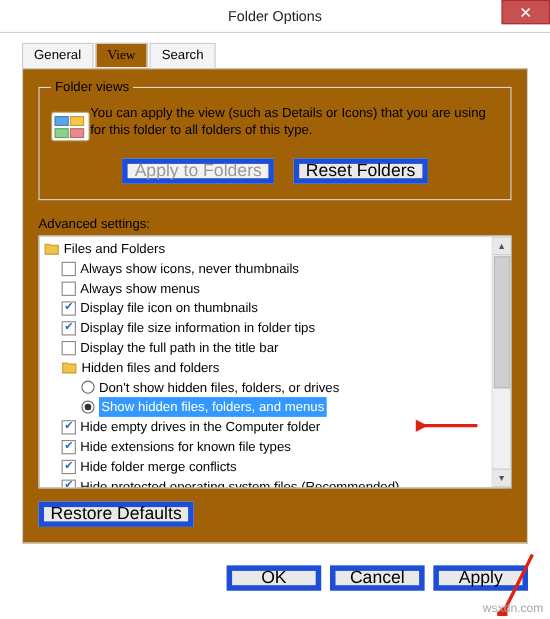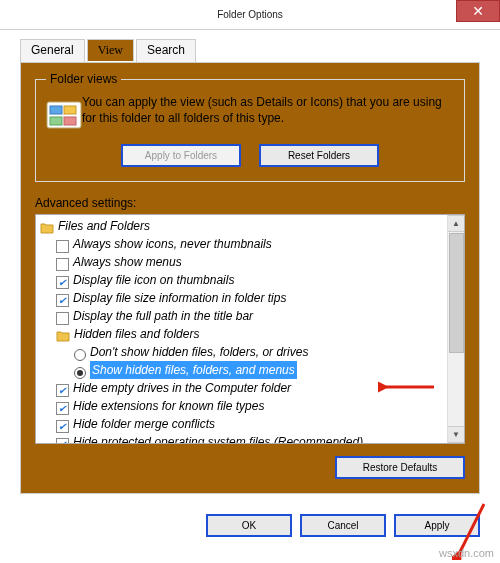--- a/index.html
+++ b/index.html
@@ -17,21 +17,21 @@
   .titlebar {
     height: 30px;
     background: #fff;
     border-bottom: 1px solid #d0d0d0;
     display: flex;
     align-items: center;
     justify-content: center;
     position: relative;
   }
   .titlebar-text {
-    font-size: 10px;
+    font-size: 13px;
     color: #222;
   }
   .close-btn {
     position: absolute;
     right: 0;
     top: 0;
     width: 44px;
     height: 22px;
     background: #c75050;
     color: #fff;
@@ -104,23 +104,23 @@
   }
   .fv-buttons {
     display: flex;
     gap: 18px;
     margin-top: 10px;
     justify-content: center;
   }
   .btn {
     min-width: 120px;
     height: 23px;
-    border: 2px solid #1d4ed8;
+    border: 5px solid #1d4ed8;
     background: #e9e9e9;
-    font-size: 10px;
+    font-size: 16px;
     cursor: pointer;
     display: inline-flex;
     align-items: center;
     justify-content: center;
   }
   .btn:disabled {
     color: #989898;
     cursor: default;
     background: #f2f2f2;
   }
@@ -164,25 +164,24 @@
   }
   .sb-thumb {
     width: 15px;
     height: 120px;
     background: #cfcfcf;
     border:1px solid #b8b8b8;
     margin-top:1px;
   }
   .tree-row {
     display: flex;
-    align-items: flex-end;
+    align-items: center;
     gap: 4px;
     padding-left: 2px;
     white-space: nowrap;
-    font-style: italic;
   }
   .tree-row.l1 { padding-left: 18px; }
   .tree-row.l2 { padding-left: 36px; }
   .folder-icon { width:14px; height:14px; flex:0 0 auto; }
   .cb {
     width:13px; height:13px;
     border:1px solid #888;
     background:#fff;
     display:flex;align-items:center;justify-content:center;
     font-size:10px;color:#1a6fd4;
@@ -192,21 +191,21 @@
     width:12px;height:12px;border:1px solid #666;border-radius:50%;
     display:flex;align-items:center;justify-content:center;flex:0 0 auto;
     background:#fff;
   }
   .radio-dot { width:6px;height:6px;background:#333;border-radius:50%; }
   .selected-label {
     background:#3399ff;color:#fff;padding:0 2px;
   }
 
   .restore-row {
-    display:flex; justify-content:flex-end; margin-top:12px;
+    display:flex; justify-content:flex-start; margin-top:12px;
   }
   .bottom-buttons {
     display:flex; gap:8px; justify-content:flex-end;
     margin-top: 20px;
   }
   .bottom-buttons .btn { min-width: 86px; }
 
   .arrow { position:absolute; }
   .arrow svg { display:block; }
 

